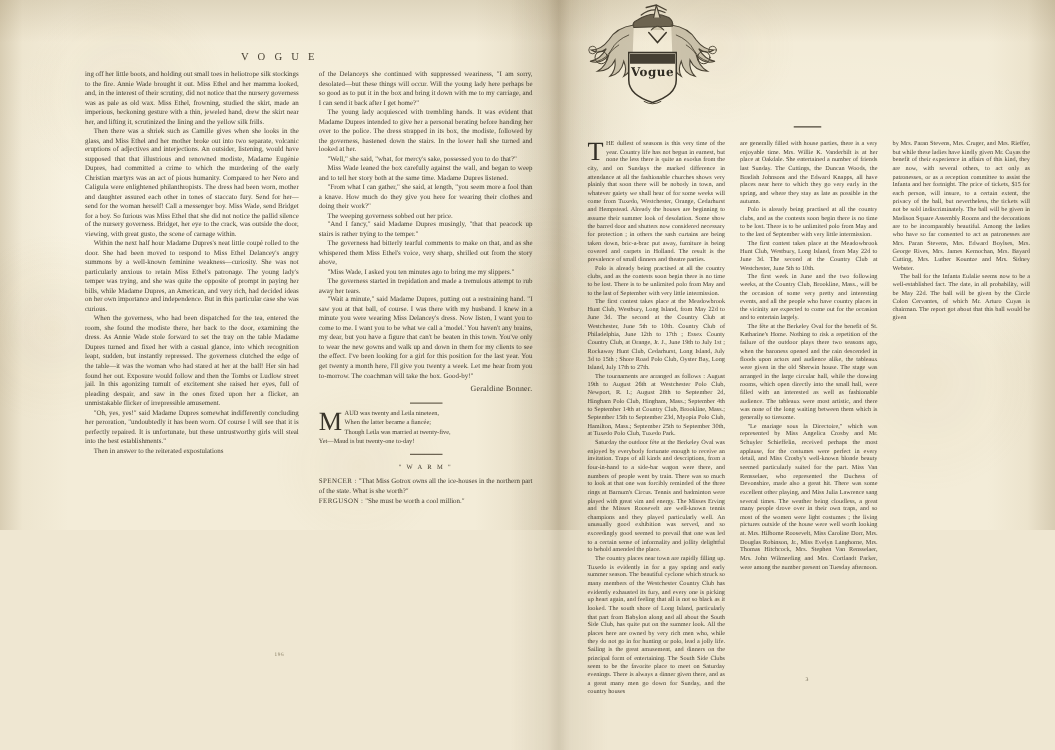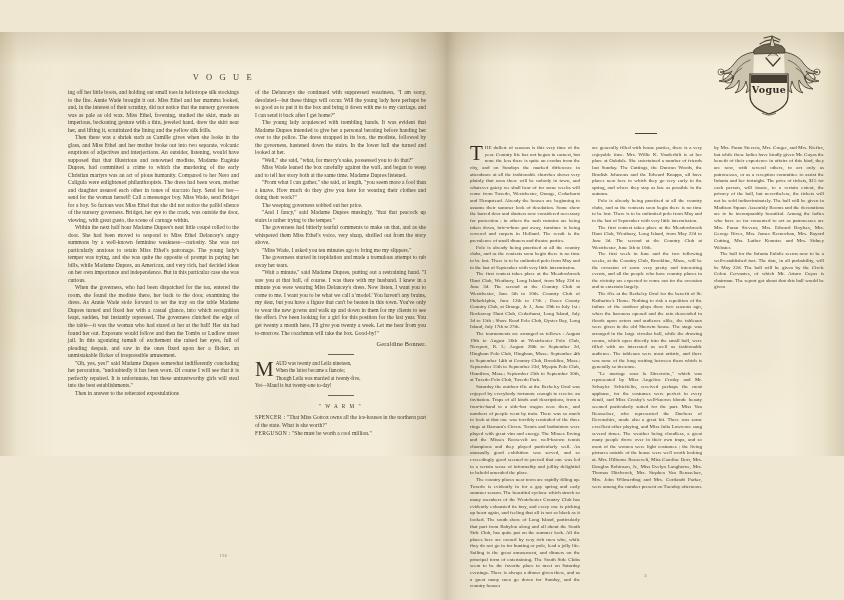--- a/index.html
+++ b/index.html
@@ -33,21 +33,20 @@
         rgba(185,165,125,0.12) 822px,
         rgba(150,130,92,0.30) 844px),
       linear-gradient(to bottom,
         rgba(150,130,92,0.22) 0px,
         rgba(255,255,255,0.00) 34px,
         rgba(255,255,255,0.00) 558px,
         rgba(150,130,92,0.20) 600px),
       radial-gradient(ellipse 60% 45% at 22% 38%, rgba(255,252,240,0.55), rgba(255,252,240,0) 70%),
       radial-gradient(ellipse 55% 45% at 76% 40%, rgba(255,252,240,0.42), rgba(255,252,240,0) 70%),
       #f3ecd8;
-    margin-top: 32px;
   }
 
   
   .grain {
     position: absolute;
     inset: 0;
     pointer-events: none;
     background:
       radial-gradient(circle at 12% 18%, rgba(176,150,104,0.09), rgba(0,0,0,0) 10%),
       radial-gradient(circle at 68% 9%,  rgba(176,150,104,0.07), rgba(0,0,0,0) 9%),
@@ -178,21 +177,21 @@
     width: 397px;
     height: 600px;
   }
 
   .crest {
     position: absolute;
     left: 0;
     top: 2px;
     width: 397px;
     display: flex;
-    justify-content: flex-end;
+    justify-content: flex-start;
     align-items: flex-start;
   }
   .masthead-title {
     position: absolute;
     left: 0;
     top: 81px;
     width: 397px;
     text-align: center;
     font-size: 12.6px;
     letter-spacing: 1.55px;

